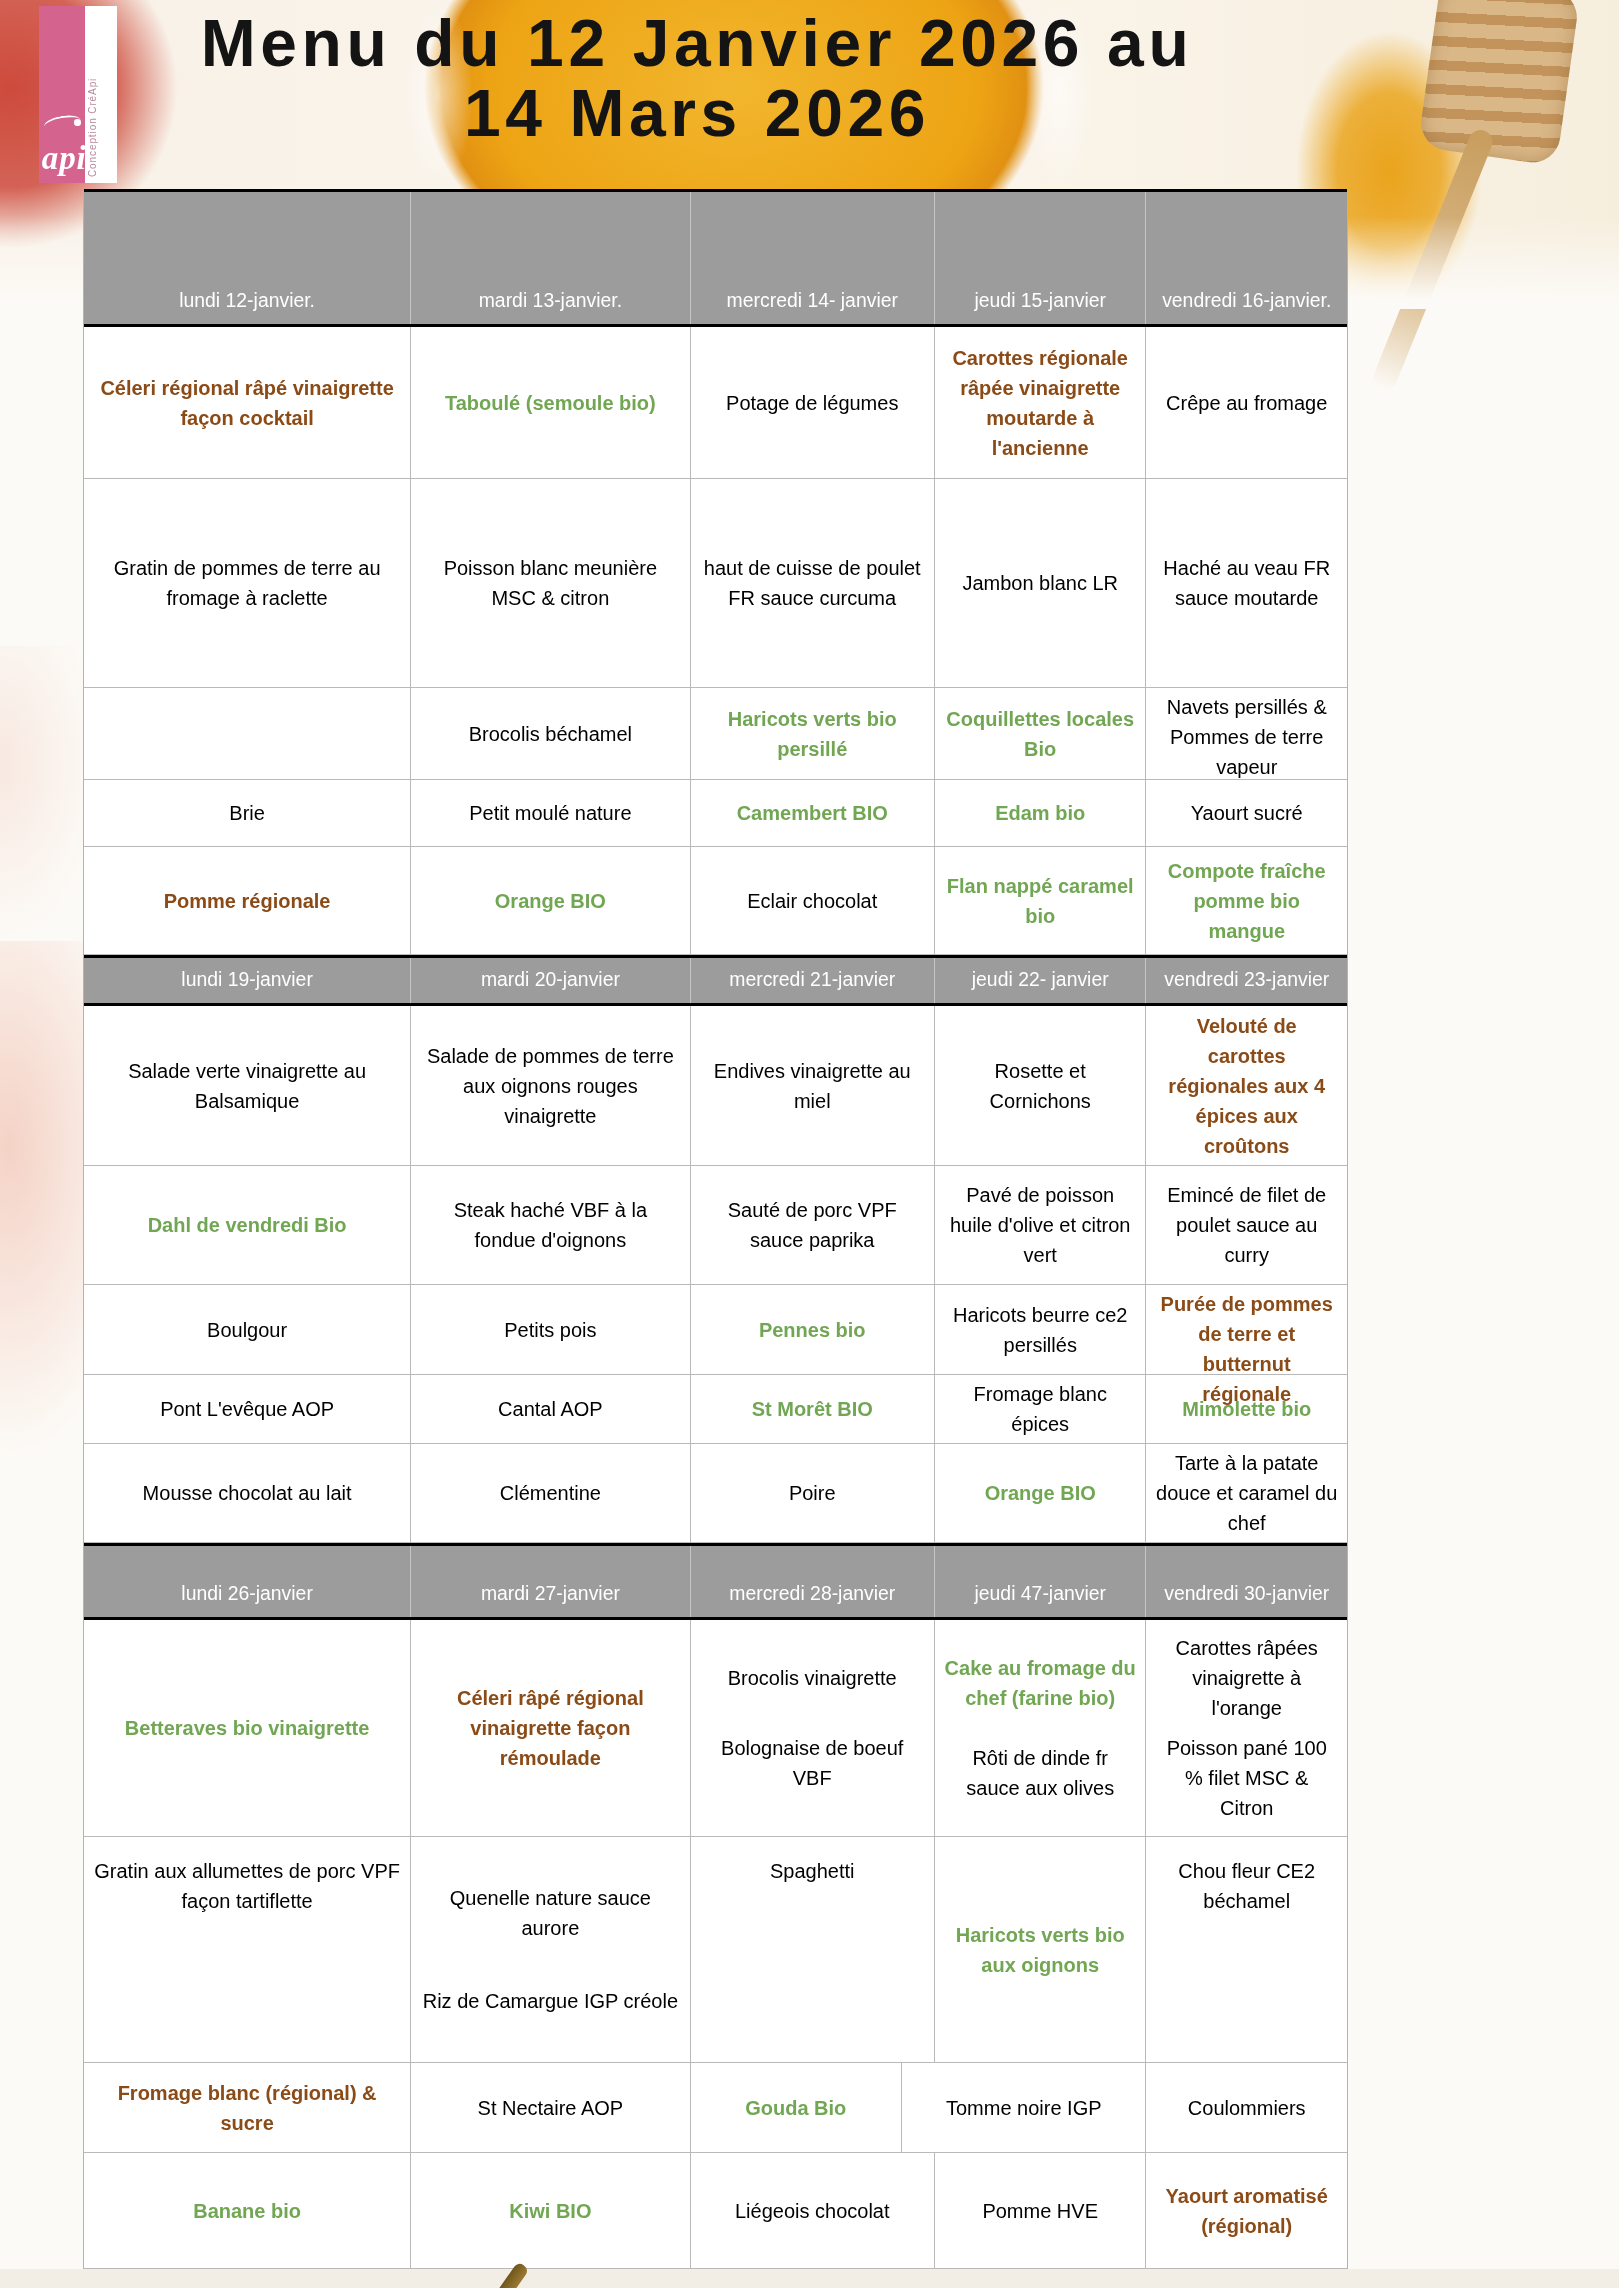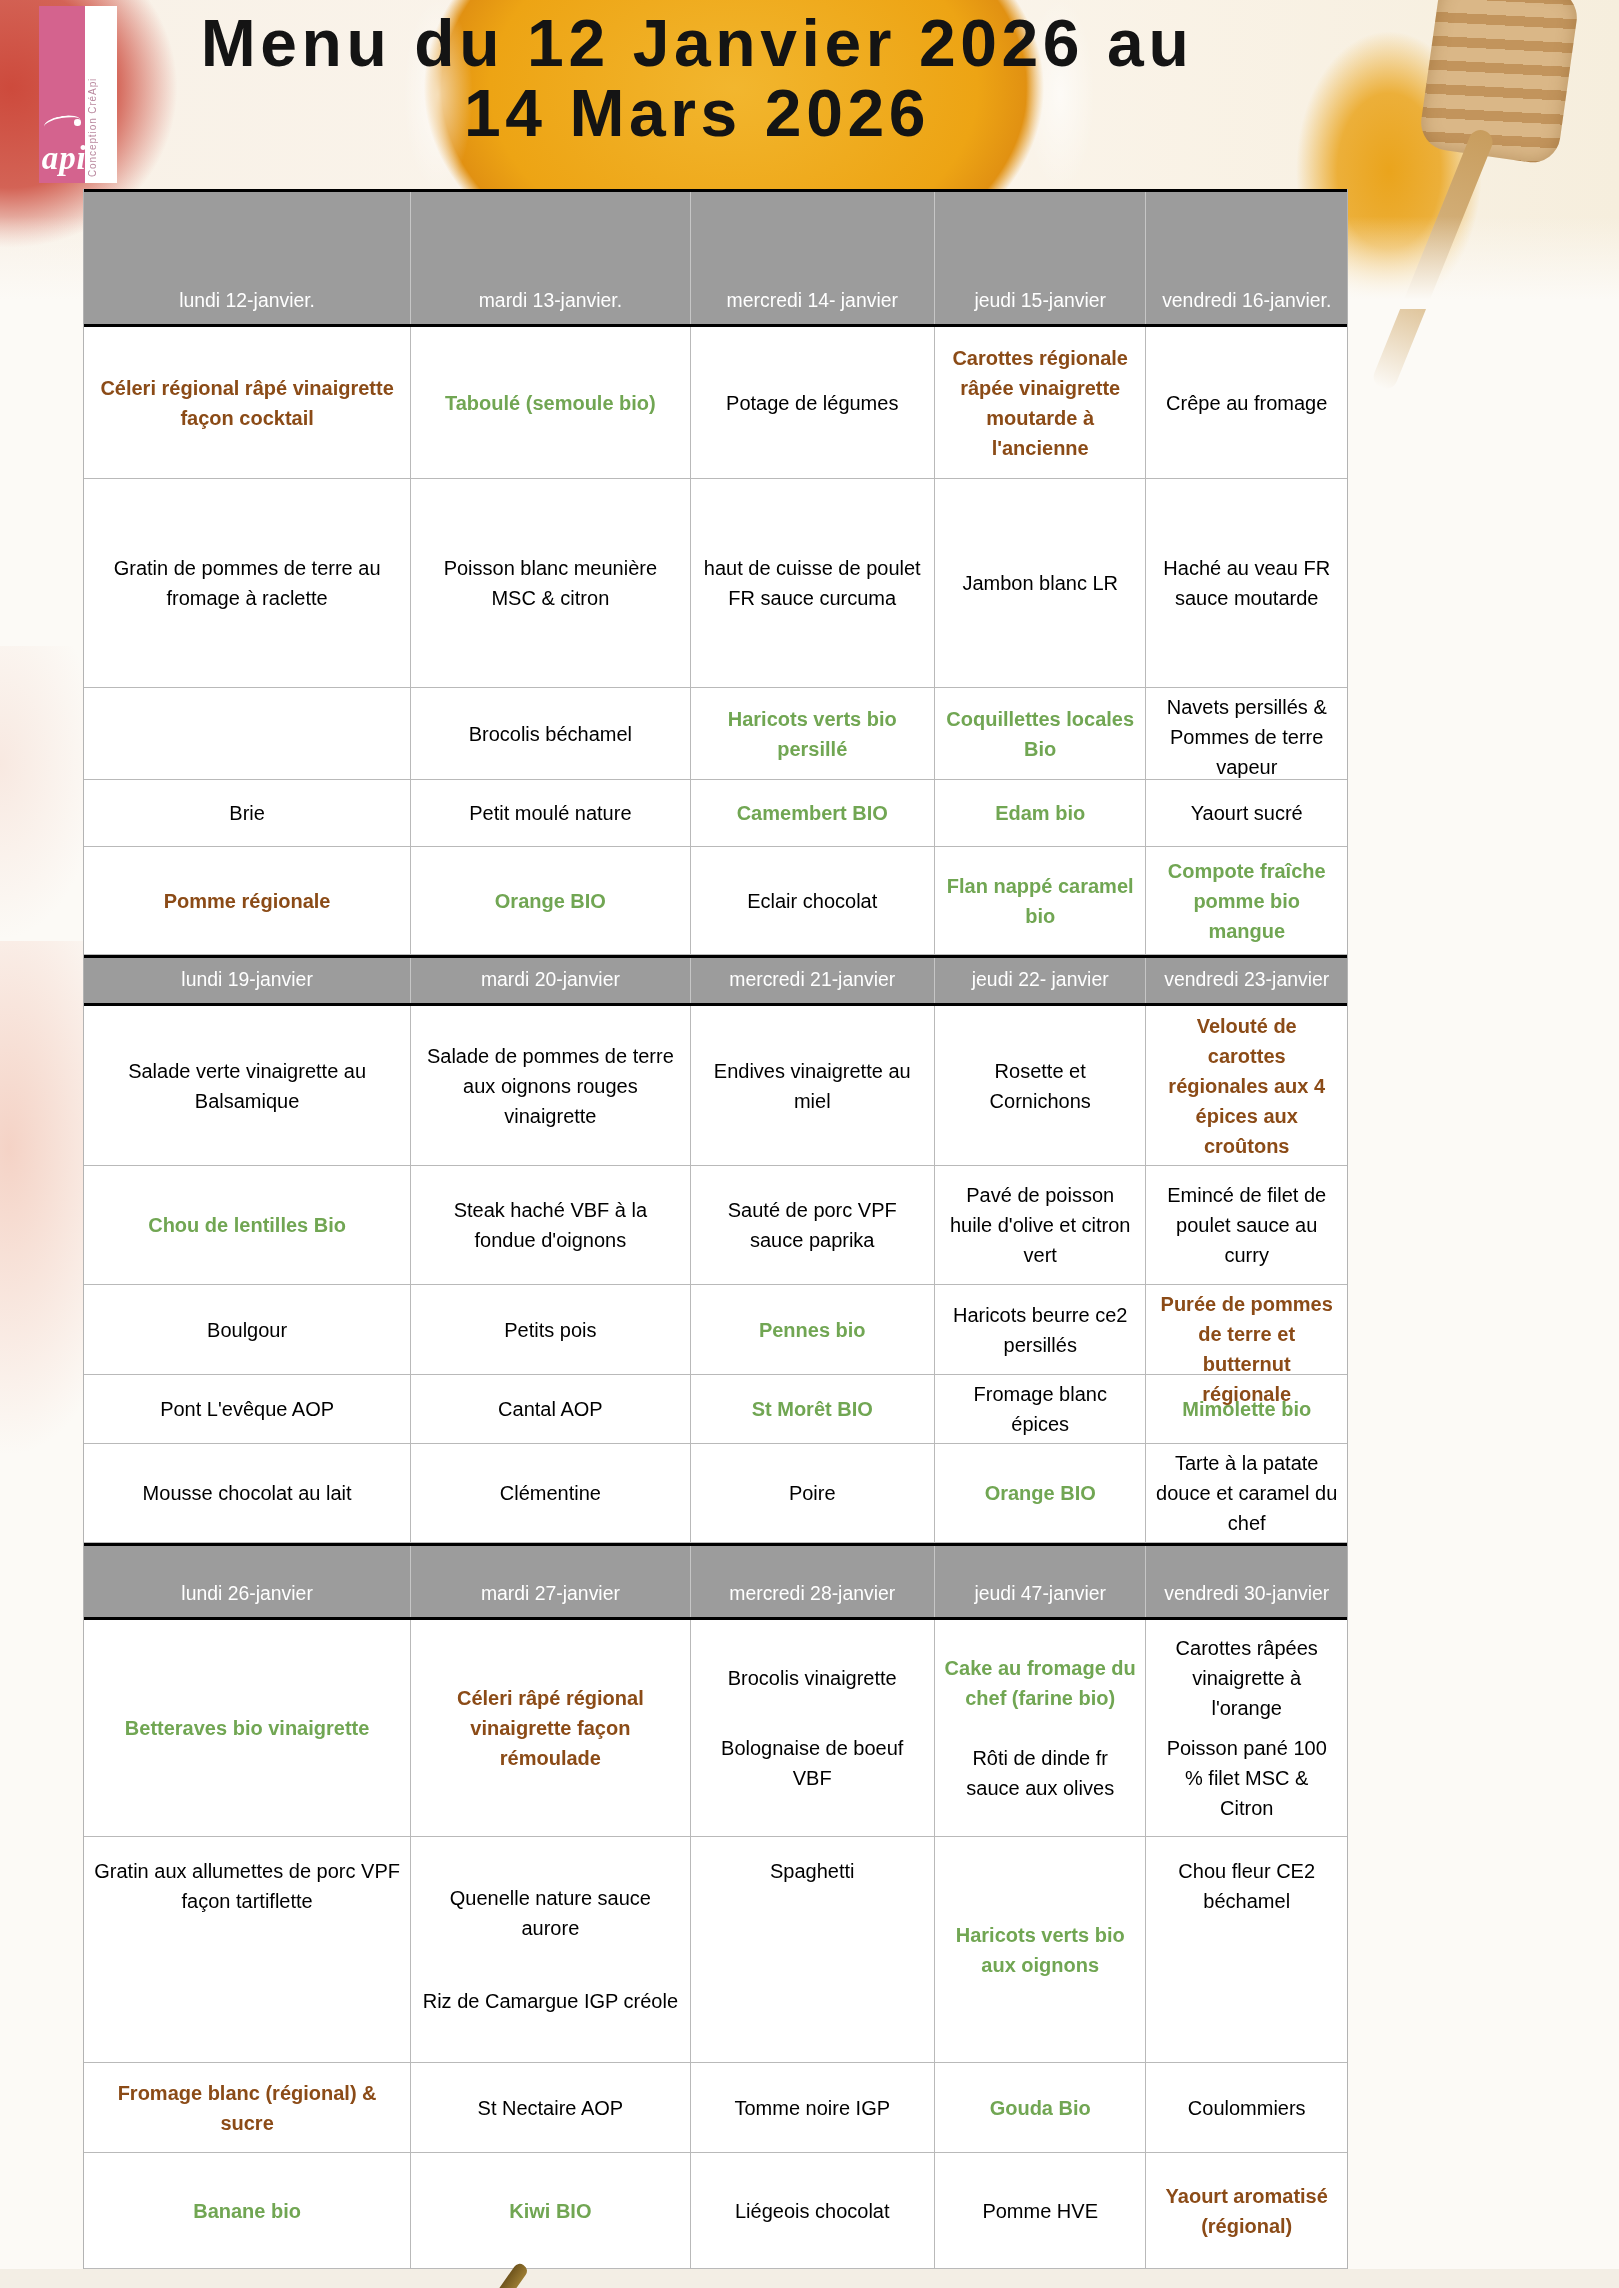--- a/index.html
+++ b/index.html
@@ -243,21 +243,21 @@
         </div>
         <div class="m-cell" style="width: 212px;">
           <div class="m-item">Rosette et Cornichons</div>
         </div>
         <div class="m-cell" style="width: 201px;">
           <div class="m-item c-brown">Velouté de carottes régionales aux 4 épices aux croûtons</div>
         </div>
       </div>
       <div class="m-row" style="height: 119px;">
         <div class="m-cell" style="width: 328px;">
-          <div class="m-item c-green">Chou de lentilles Bio</div>
+          <div class="m-item c-green">Dahl de vendredi Bio</div>
         </div>
         <div class="m-cell" style="width: 280px;">
           <div class="m-item">Steak haché VBF à la fondue d'oignons</div>
         </div>
         <div class="m-cell" style="width: 245px;">
           <div class="m-item">Sauté de porc VPF sauce paprika</div>
         </div>
         <div class="m-cell" style="width: 212px;">
           <div class="m-item">Pavé de poisson huile d'olive et citron vert</div>
         </div>
@@ -371,25 +371,25 @@
           <div class="m-item">Chou fleur CE2 béchamel</div>
         </div>
       </div>
       <div class="m-row" style="height: 90px;">
         <div class="m-cell" style="width: 328px;">
           <div class="m-item c-brown">Fromage blanc (régional) &amp; sucre</div>
         </div>
         <div class="m-cell" style="width: 280px;">
           <div class="m-item">St Nectaire AOP</div>
         </div>
+        <div class="m-cell" style="width: 212px;">
+          <div class="m-item c-green">Gouda Bio</div>
+        </div>
         <div class="m-cell" style="width: 245px;">
           <div class="m-item">Tomme noire IGP</div>
-        </div>
-        <div class="m-cell" style="width: 212px;">
-          <div class="m-item c-green">Gouda Bio</div>
         </div>
         <div class="m-cell" style="width: 201px;">
           <div class="m-item">Coulommiers</div>
         </div>
       </div>
       <div class="m-row" style="height: 116px;">
         <div class="m-cell" style="width: 328px;">
           <div class="m-item c-green">Banane bio</div>
         </div>
         <div class="m-cell" style="width: 280px;">

